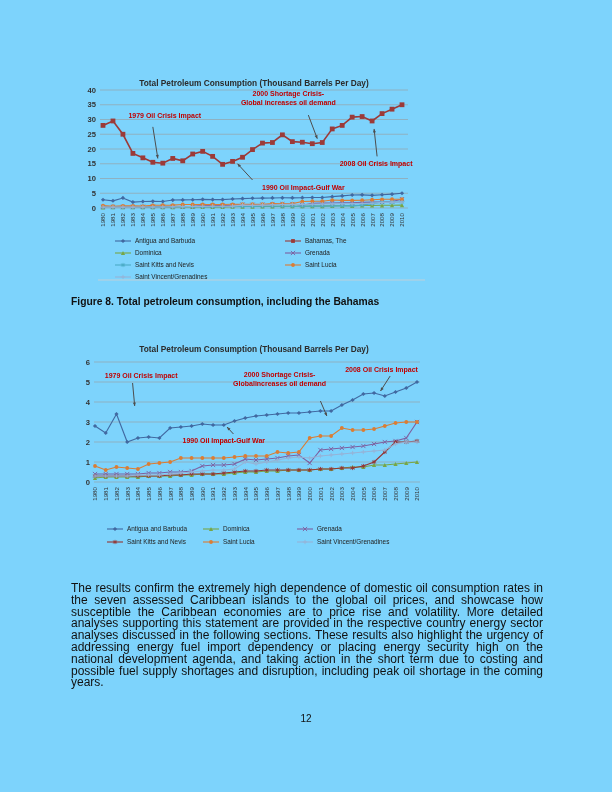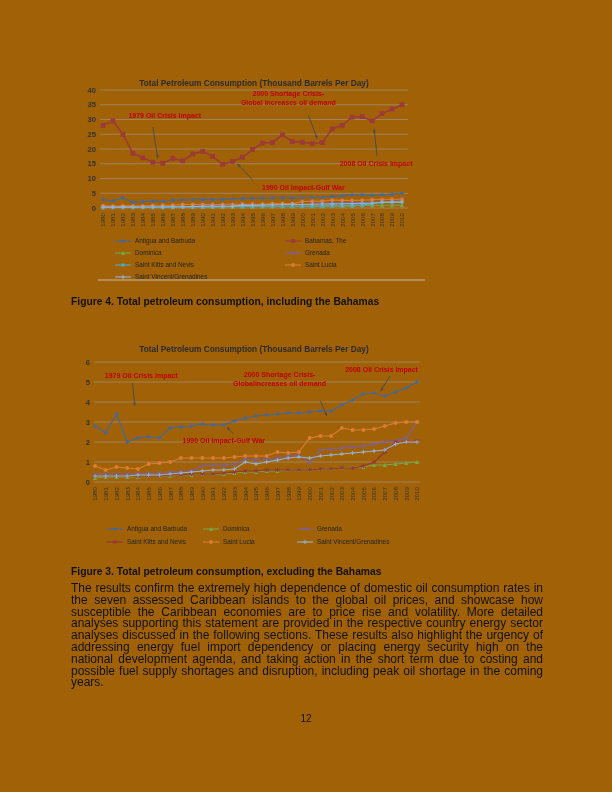--- a/index.html
+++ b/index.html
@@ -1,16 +1,16 @@
 <!DOCTYPE html>
 <html><head>
 <meta charset="utf-8">
 <style>
   html,body{margin:0;padding:0;background:#888;}
-  .page{position:relative;width:612px;height:792px;background:#a16207;margin:0 auto;
+  .page{position:relative;width:612px;height:792px;background:#7dd3fc;margin:0 auto;
         font-family:"Liberation Sans",sans-serif;overflow:hidden;}
   svg.chart{position:absolute;}
   .caption{position:absolute;left:71px;width:472px;font-size:10.3px;font-weight:bold;color:#111;}
   .bodytext{position:absolute;left:71px;width:472px;font-size:12px;line-height:11.8px;
             text-align:justify;color:#111;margin:0;}
   .pageno{position:absolute;left:0;top:713px;width:612px;text-align:center;font-size:10px;color:#111;}
   
   .ct{font-size:8.3px;font-weight:bold;fill:#2b2b2b;}
   .yl{font-size:7.6px;font-weight:bold;fill:#333;}
   .xl{font-size:6.2px;fill:#333;}
@@ -340,21 +340,21 @@
         <circle cx="215" cy="189" r="1.9000000000000001" fill="#DB7D33"></circle>
         <text x="227" y="191.3" class="lg">Saint Lucia</text>
         <line x1="37" y1="201" x2="53" y2="201" stroke="#95B3D7" stroke-width="1.1"></line>
         <path d="M45,198.9L45,203.1M42.9,201L47.1,201" stroke="#95B3D7" stroke-width="0.9" fill="none"></path>
         <text x="57" y="203.3" class="lg">Saint Vincent/Grenadines</text>
       </g>
       <g>
         <line x1="20" y1="204" x2="347" y2="204" stroke="#d0d0d0" stroke-width="0.8"></line>
       </g>
     </svg>
-  <div class="caption" style="top:296px">Figure 4. Total petroleum consumption, including the Bahamas</div>
+  <div class="caption" style="top:296px">Figure 8. Total petroleum consumption, including the Bahamas</div>
   <svg id="chart2" class="chart" style="left:78px;top:342px" width="440" height="215">
       <g>
         <text x="176" y="10" class="ct" text-anchor="middle">Total Petroleum Consumption  (Thousand Barrels Per Day)</text>
       </g>
       <g>
         <line x1="16" y1="140" x2="342" y2="140" class="grid"></line>
         <text x="12" y="142.6" class="yl" text-anchor="end">0</text>
         <line x1="16" y1="120" x2="342" y2="120" class="grid"></line>
         <text x="12" y="122.6" class="yl" text-anchor="end">1</text>
         <line x1="16" y1="100" x2="342" y2="100" class="grid"></line>
@@ -624,16 +624,15 @@
         <path d="M37,197.9L37,202.1M34.9,198.74L39.1,201.26M39.1,198.74L34.9,201.26" stroke="#943634" stroke-width="0.9" fill="none"></path>
         <text x="49" y="202.3" class="lg">Saint Kitts and Nevis</text>
         <line x1="125" y1="200" x2="141" y2="200" stroke="#DB7D33" stroke-width="1.1"></line>
         <circle cx="133" cy="200" r="1.9000000000000001" fill="#DB7D33"></circle>
         <text x="145" y="202.3" class="lg">Saint Lucia</text>
         <line x1="219" y1="200" x2="235" y2="200" stroke="#95B3D7" stroke-width="1.1"></line>
         <path d="M227,197.9L227,202.1M224.9,200L229.1,200" stroke="#95B3D7" stroke-width="0.9" fill="none"></path>
         <text x="239" y="202.3" class="lg">Saint Vincent/Grenadines</text>
       </g>
     </svg>
-  <div class="caption" style="top:566px">Figure 3. Total petroleum consumption, excluding the Bahamas</div>
   <p class="bodytext" style="top:583px">The results confirm the extremely high dependence of domestic oil consumption rates in the seven assessed Caribbean islands to the global oil prices, and showcase how susceptible the Caribbean economies are to price rise and volatility. More detailed analyses supporting this statement are provided in the respective country energy sector analyses discussed in the following sections. These results also highlight the urgency of addressing energy fuel import dependency or placing energy security high on the national development agenda, and taking action in the short term due to costing and possible fuel supply shortages and disruption, including peak oil shortage in the coming years.</p>
   <div class="pageno">12</div>
 </div>
 
 </body></html>

